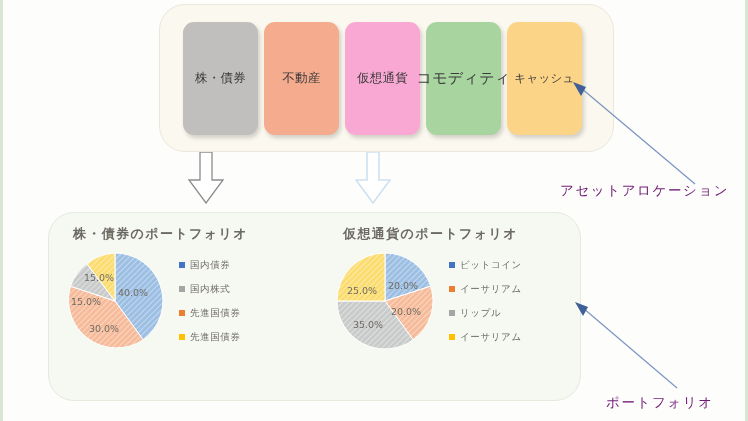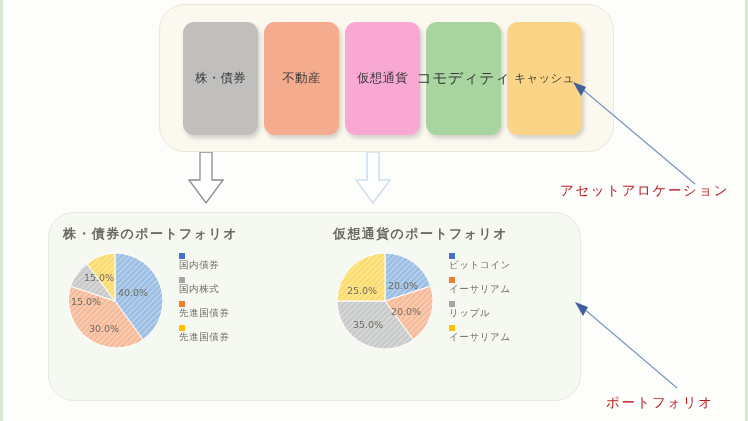--- a/index.html
+++ b/index.html
@@ -79,59 +79,59 @@
   }
   .pf-block { position: absolute; top: 12px; }
   .pf-block.left  { left: 14px; width: 262px; }
   .pf-block.right { left: 284px; width: 248px; }
   .pf-title {
     font-size: 13px;
     font-weight: bold;
     color: #6d6a62;
     letter-spacing: 1.4px;
     font-family: "DejaVu Sans", sans-serif;
+    margin-left: 10px;
     margin-bottom: 6px;
     white-space: nowrap;
   }
   .pf-body { display: flex; align-items: center; }
   .pie-wrap { position: relative; }
   .pie-wrap svg { display: block; }
   .pie-label {
     font-size: 9.5px;
     fill: #6f6c64;
     font-family: "DejaVu Sans", sans-serif;
     text-anchor: middle;
     dominant-baseline: middle;
   }
   .legend { margin-left: 12px; }
   .legend-item {
     display: flex;
-    align-items: flex-start;
+    align-items: center;
     height: 24px;
-    flex-direction: column;
   }
   .legend-swatch {
     width: 6px;
     height: 6px;
     margin-right: 5px;
     flex: none;
   }
   .legend-text {
     font-size: 9.5px;
     color: #6f6c64;
     letter-spacing: 0.6px;
     white-space: nowrap;
     font-family: "DejaVu Sans", sans-serif;
   }
 
   
   .callout-text {
     position: absolute;
     font-size: 13.5px;
-    color: #b91c1c;
+    color: #701a75;
     letter-spacing: 1.6px;
     white-space: nowrap;
     font-family: "DejaVu Sans", sans-serif;
   }
   .callout-line { position: absolute; }
   .callout-line svg { display: block; overflow: visible; }
 </style>
 </head>
 <body>
 

